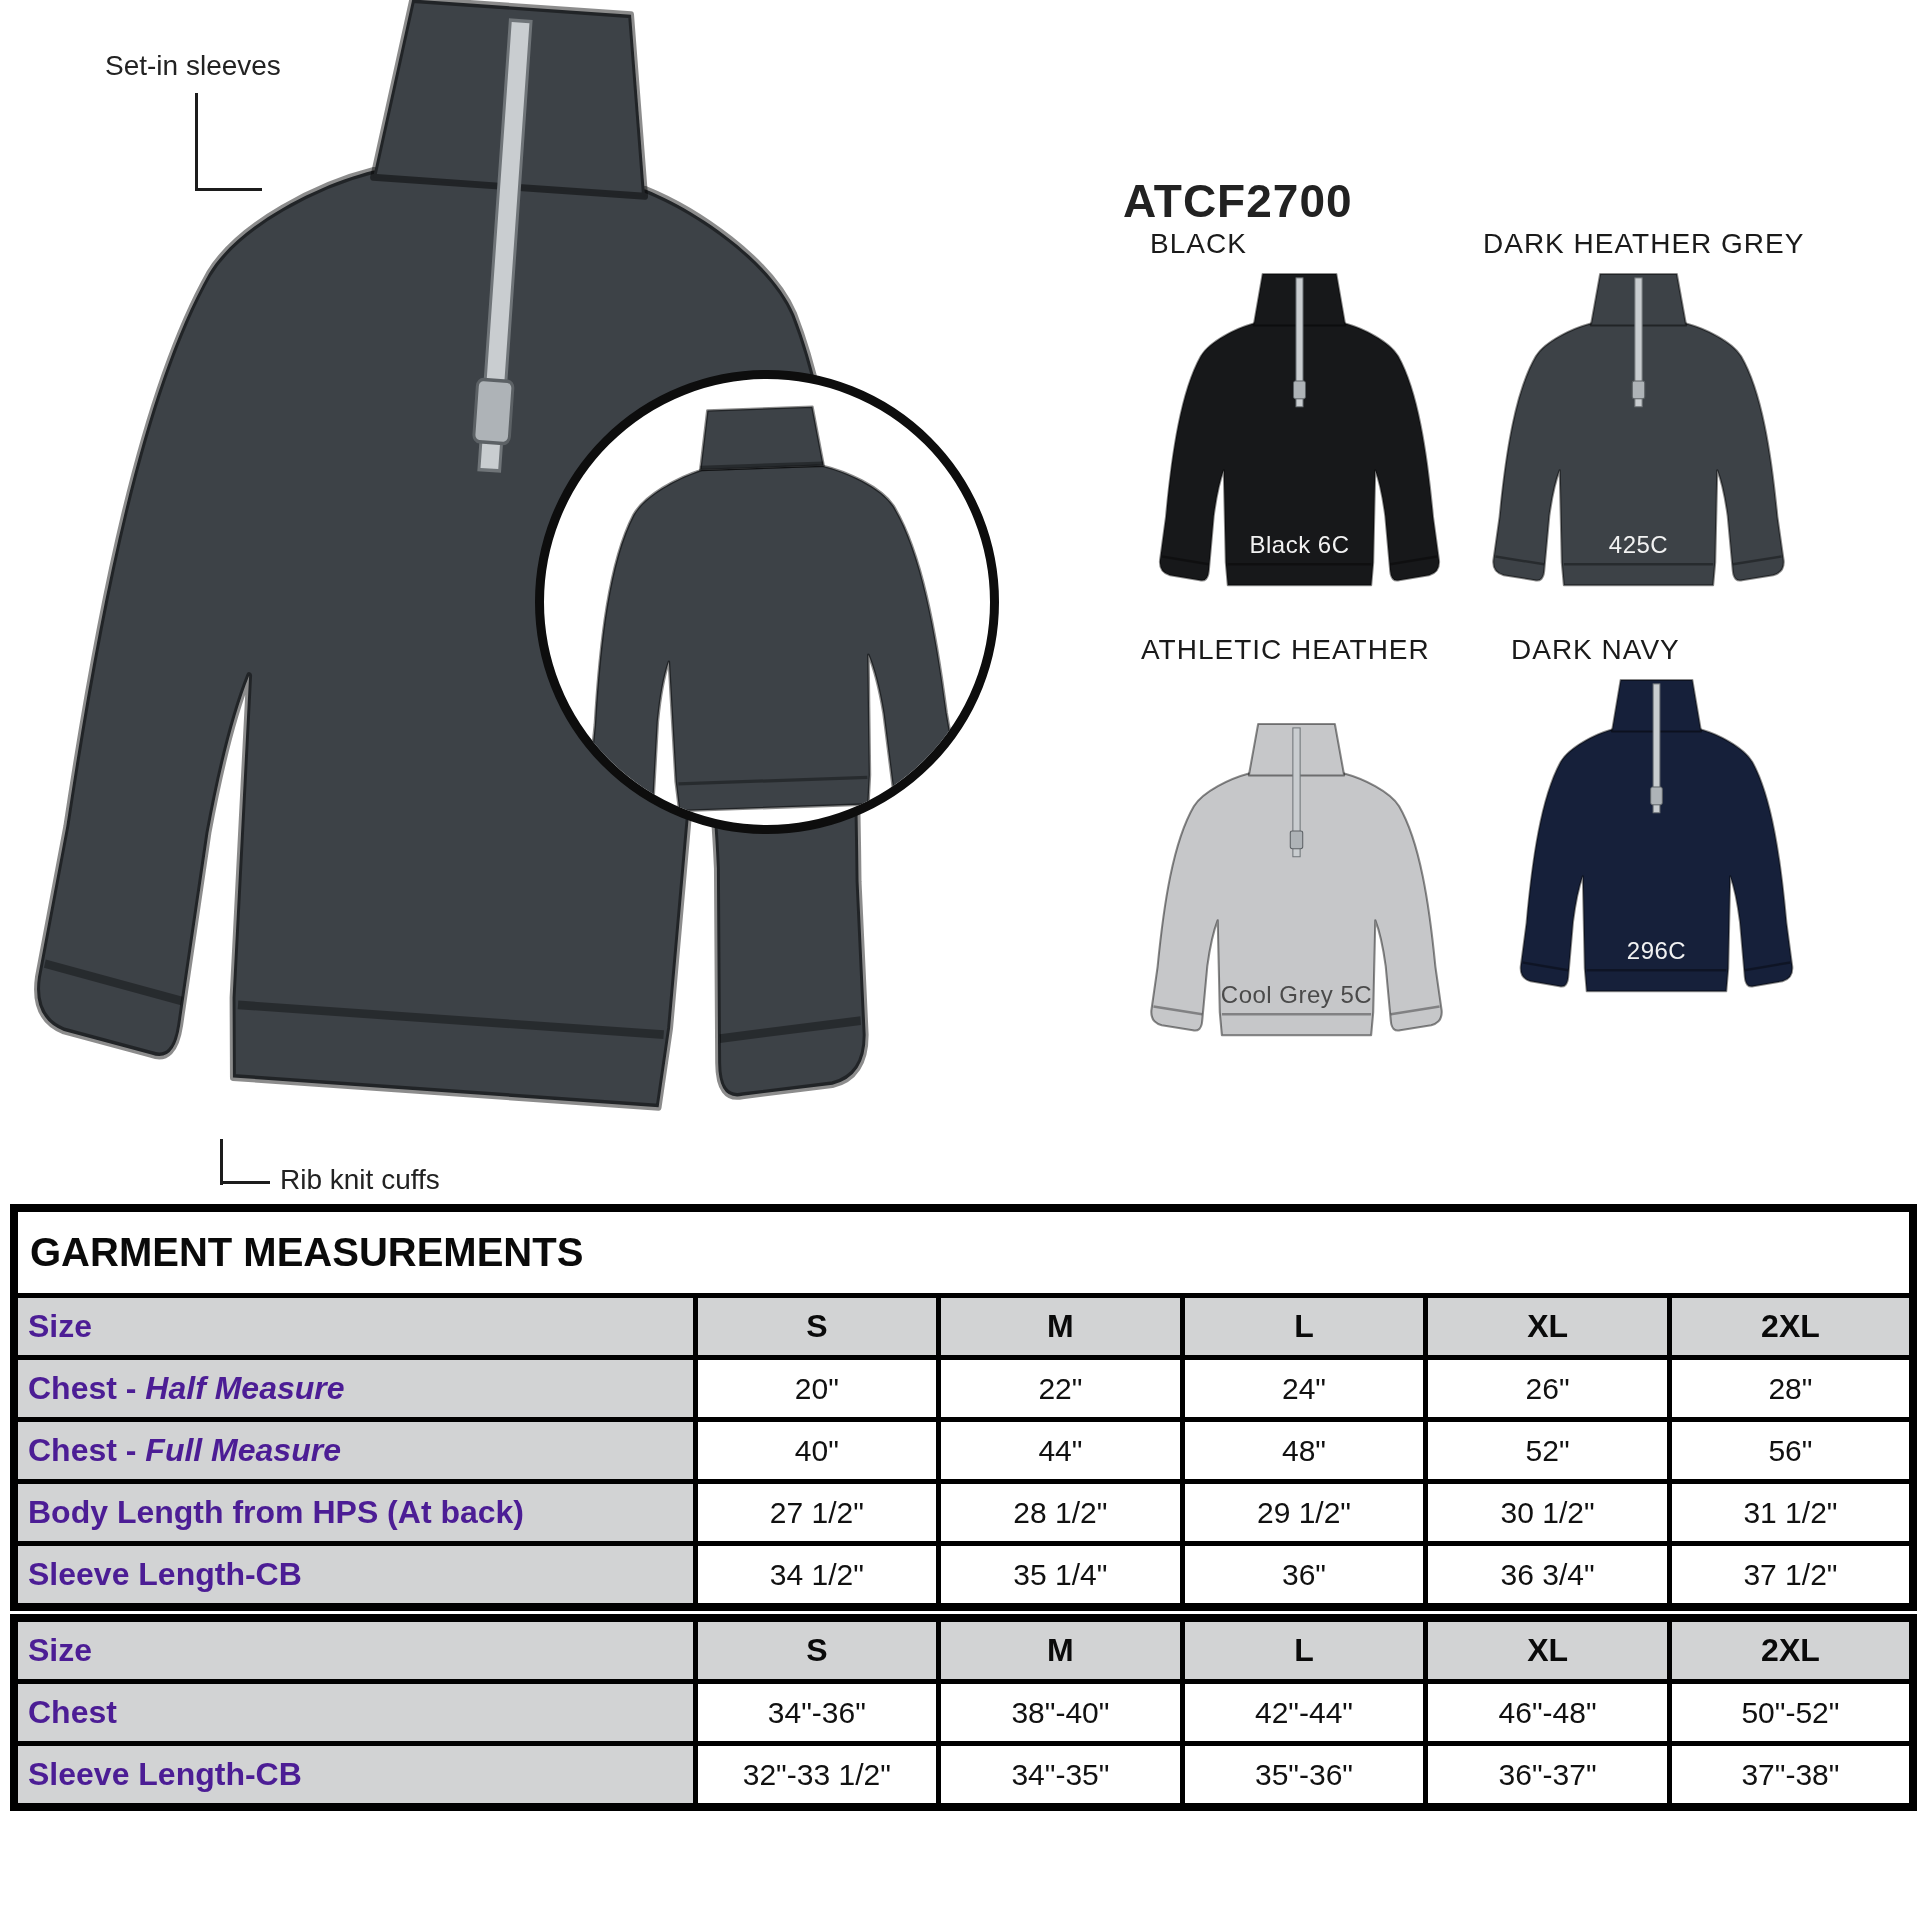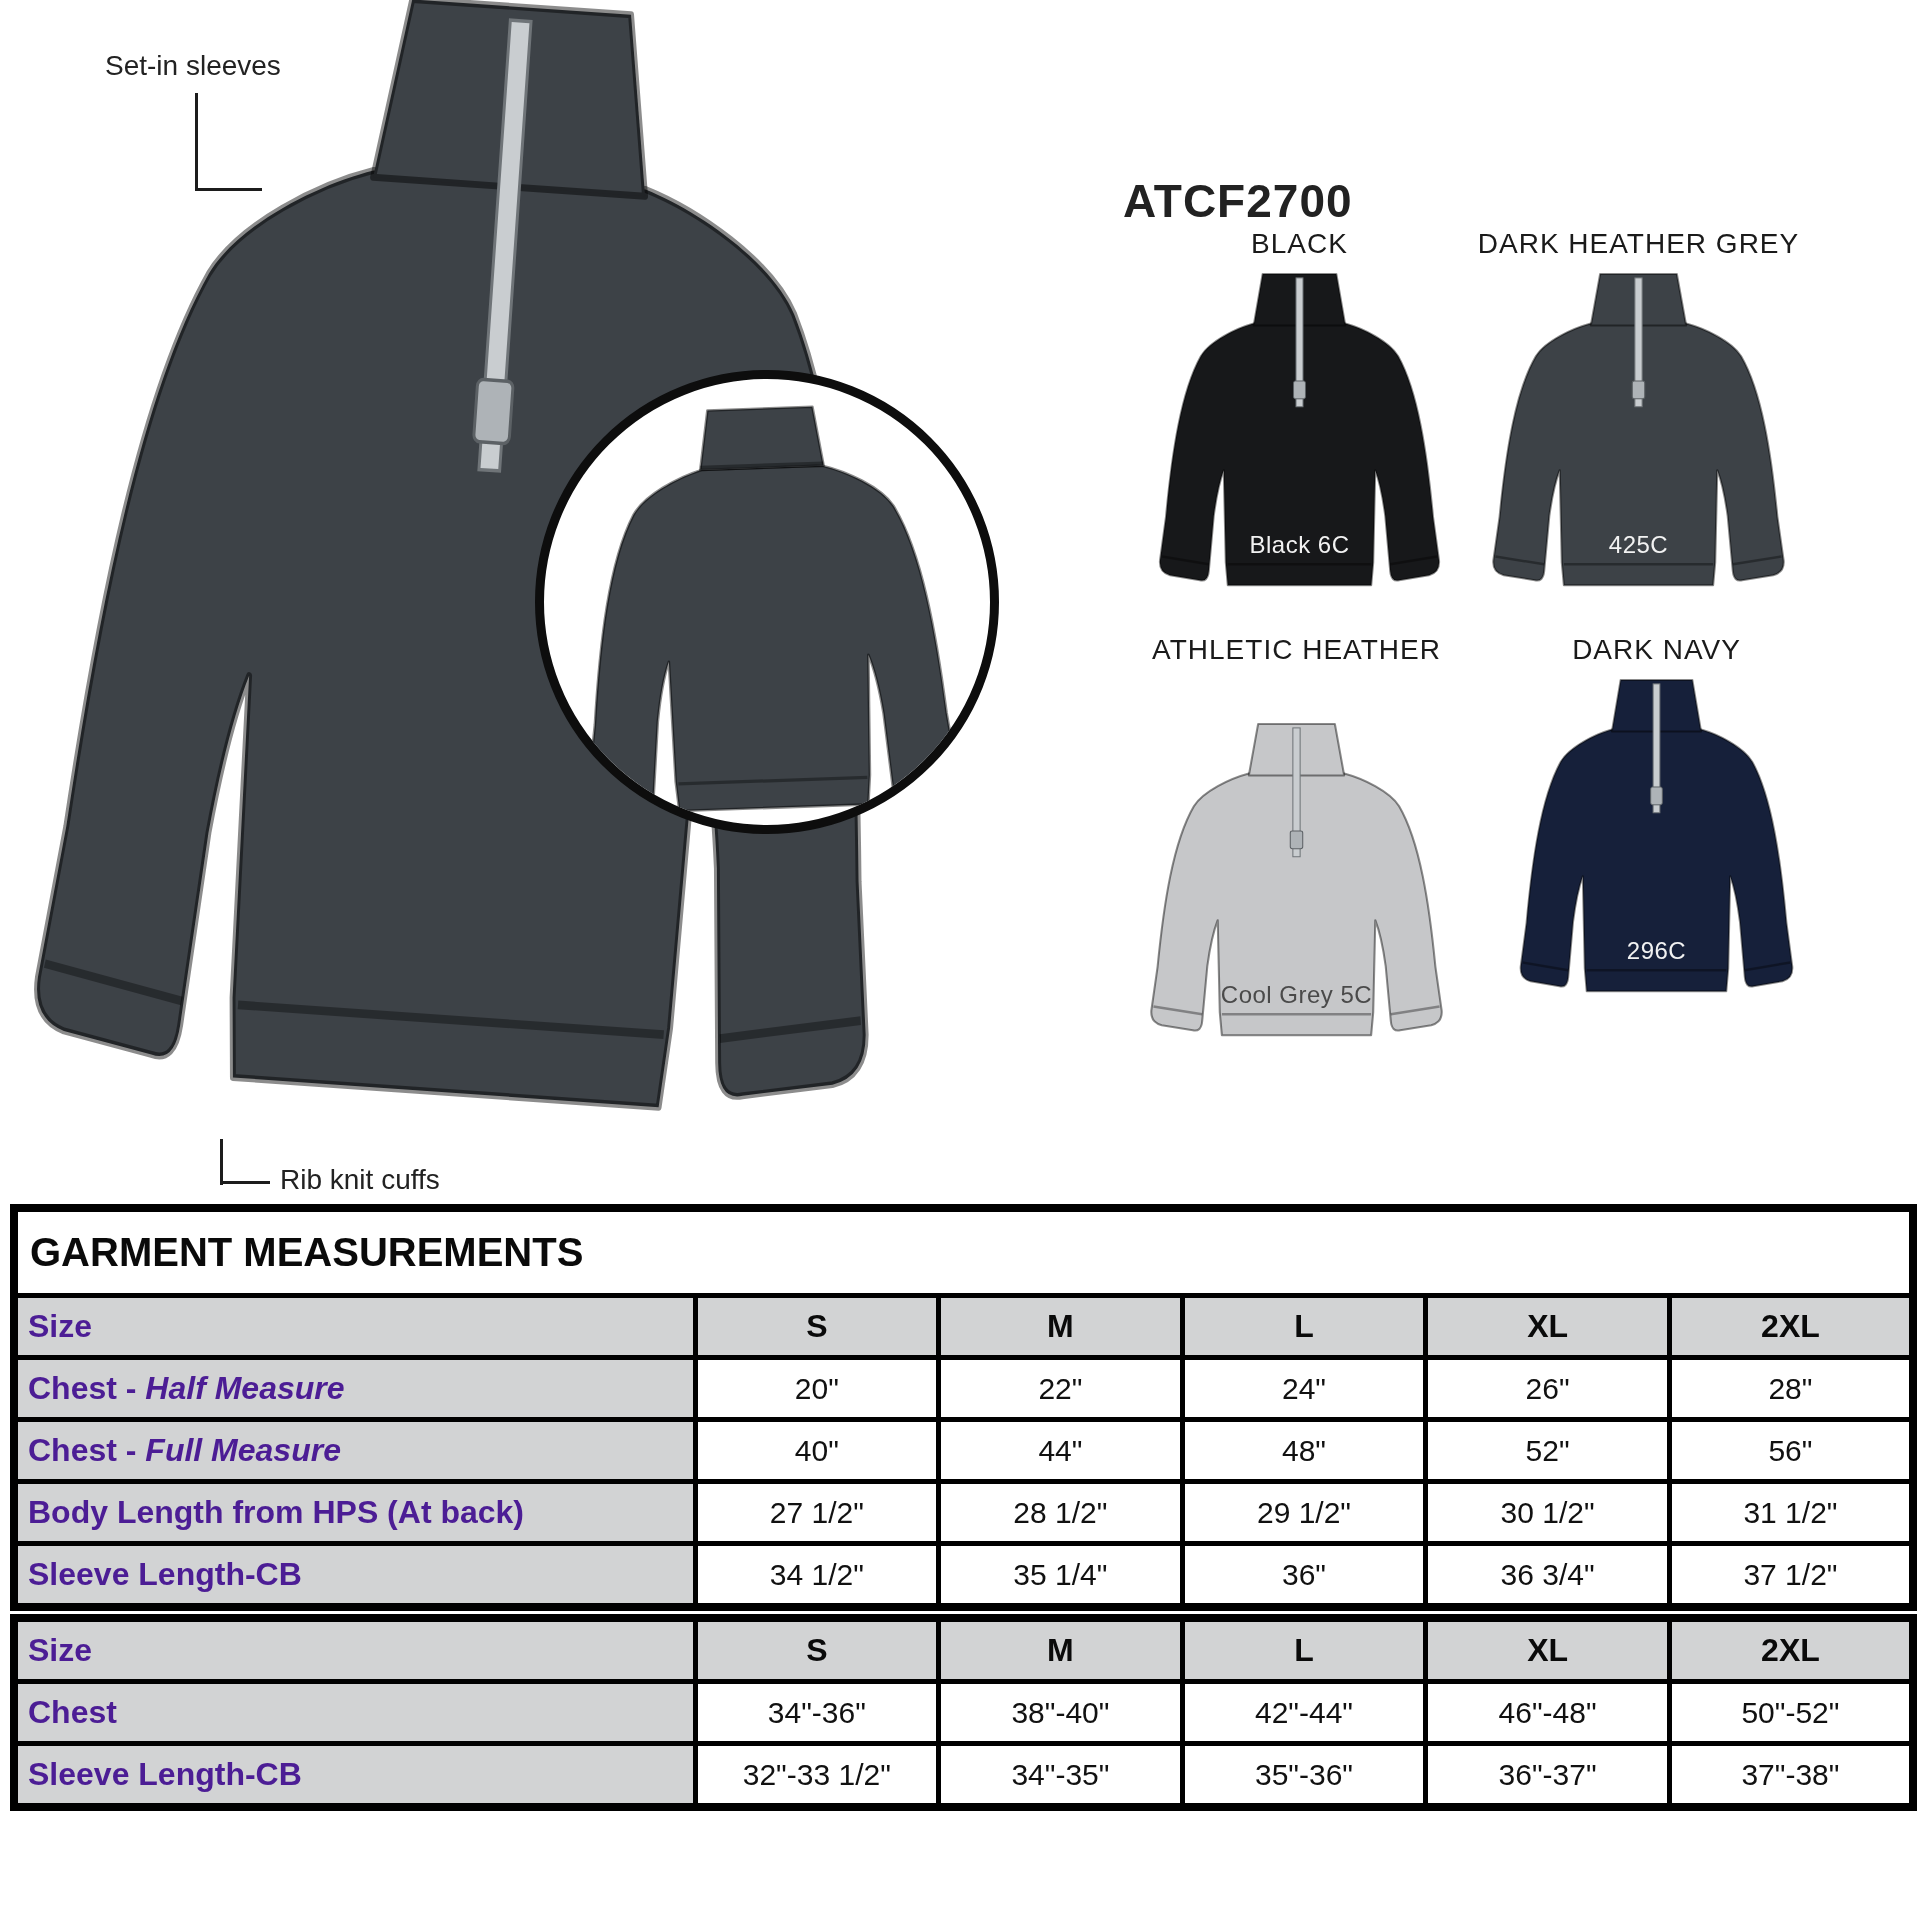--- a/index.html
+++ b/index.html
@@ -51,21 +51,21 @@
   #ann-cuffs-v{left:220px;top:1139px;width:3px;height:46px;}
   #ann-cuffs-h{left:220px;top:1181px;width:50px;height:3px;}
 
   
   .product-code{
     position:absolute;left:1123px;top:174px;
     font-size:46px;font-weight:bold;letter-spacing:1px;color:#222;
     margin:0;z-index:2;
   }
   .variant{
-    position:absolute;margin:0;display:flex;flex-direction:column;align-items:center;z-index:2;
+    position:absolute;margin:0;display:flex;flex-direction:column;z-index:2;
   }
   .variant:nth-child(1){left:1150px;top:228px;width:299px;}
   .variant:nth-child(2){left:1483px;top:228px;width:311px;}
   .variant:nth-child(3){left:1141px;top:634px;width:311px;gap:44px;}
   .variant:nth-child(4){left:1511px;top:634px;width:291px;}
   .variant-label{
     font-size:28px;letter-spacing:1px;color:#1a1a1a;
     margin-bottom:6px;white-space:nowrap;
   }
   .garment-wrap{position:relative;width:100%;height:337px;}

